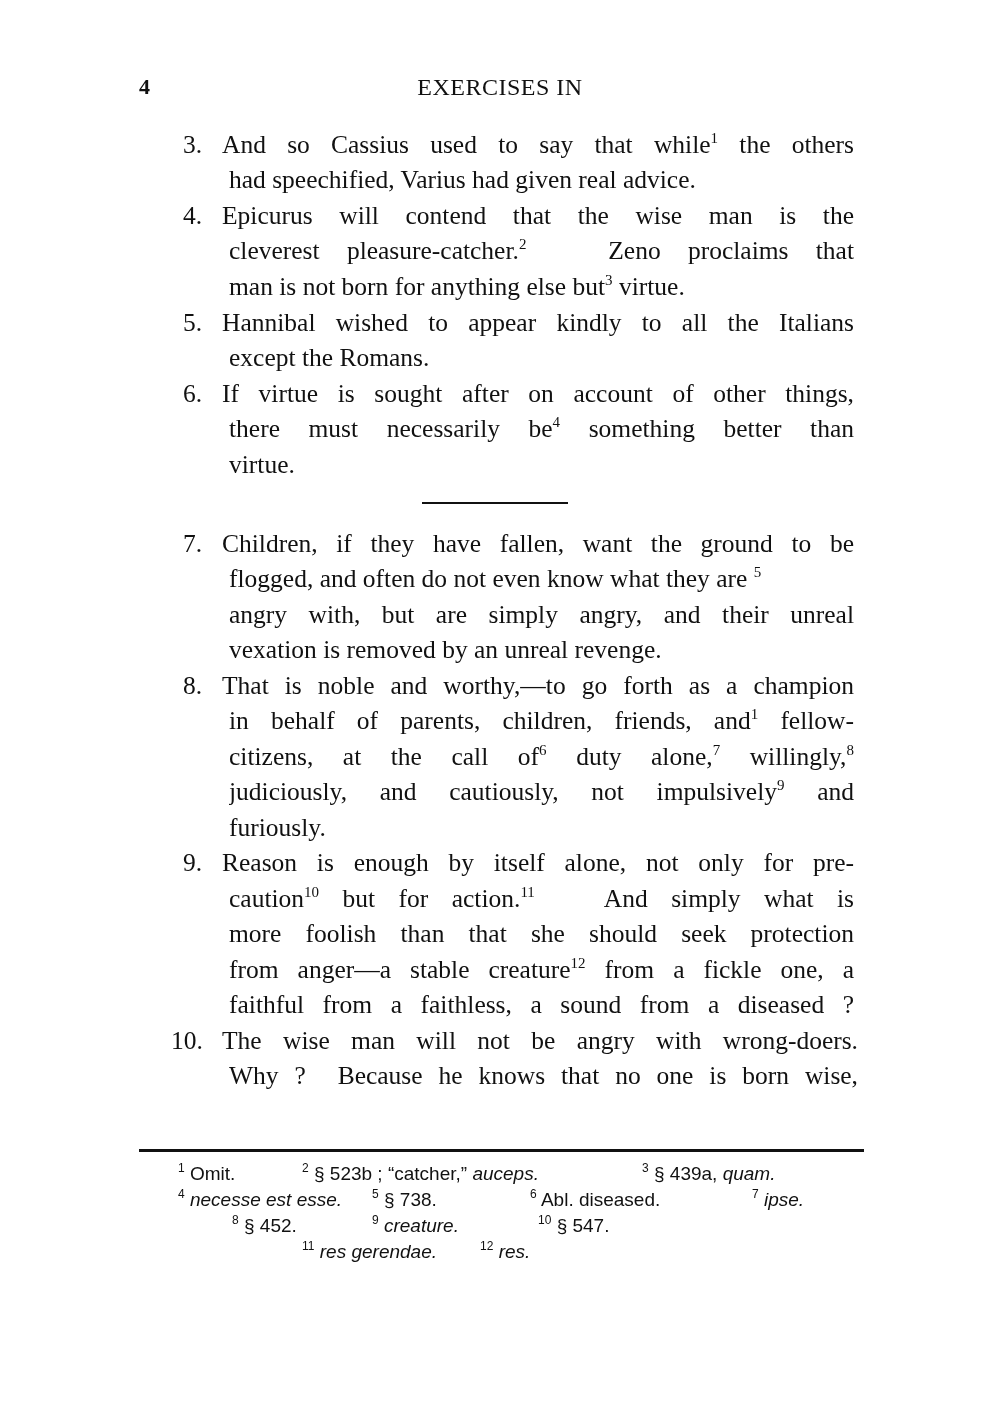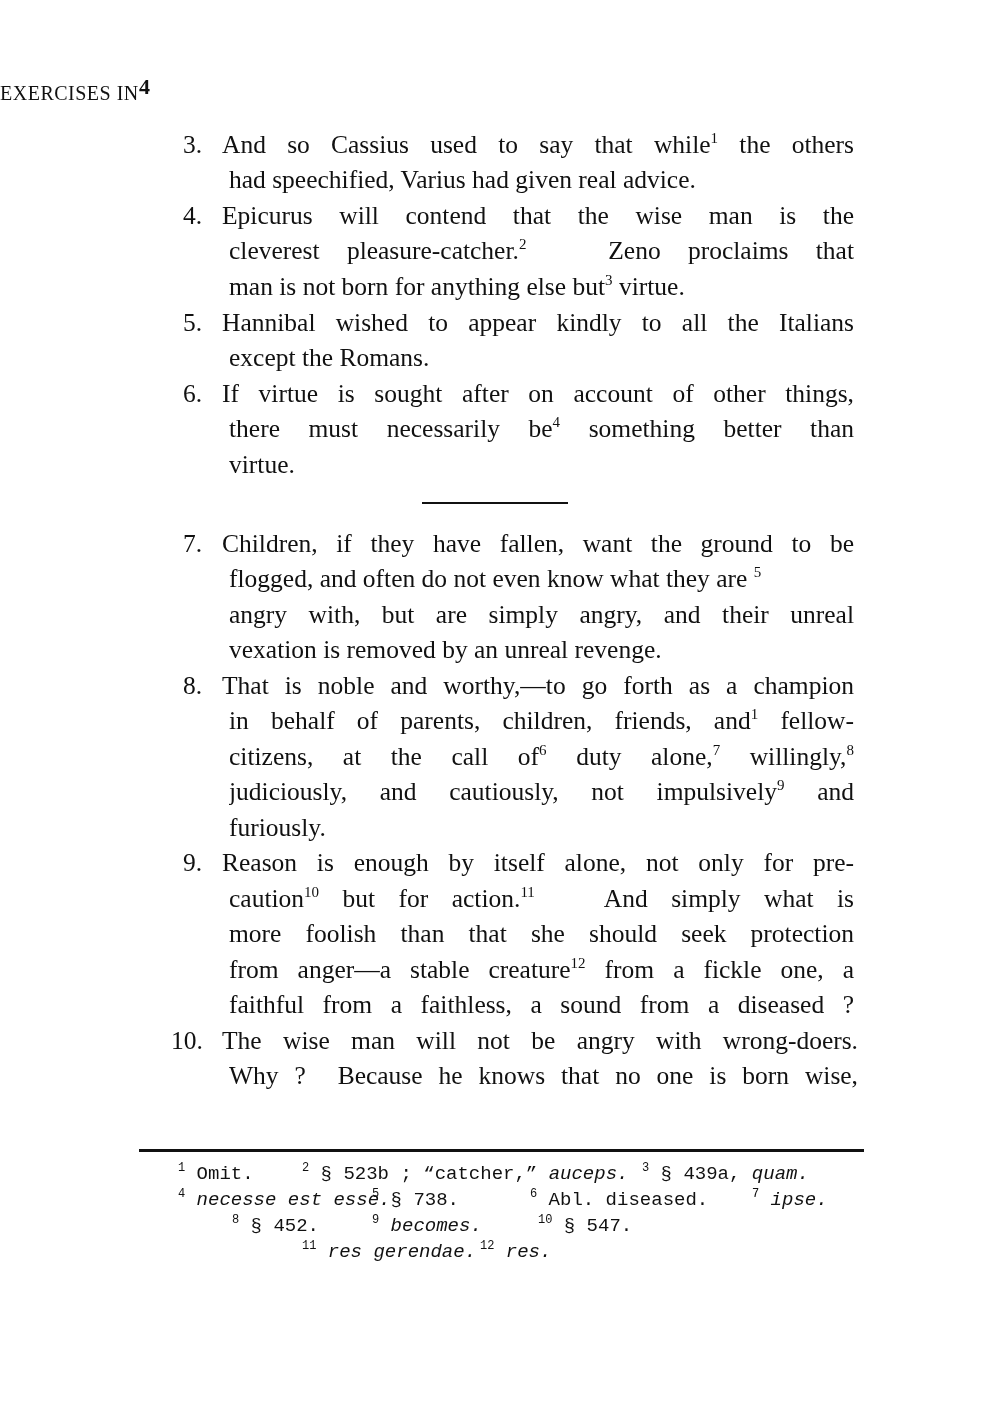--- a/index.html
+++ b/index.html
@@ -3,33 +3,33 @@
 <meta charset="utf-8">
 <style>
   html, body { margin: 0; padding: 0; background: #ffffff; }
   body { width: 1000px; height: 1424px; position: relative; overflow: hidden;
          font-family: "DejaVu Serif", "Liberation Serif", serif; color: #111; }
   .page { position: absolute; left: 0; top: 0; width: 1000px; height: 1424px; }
 
   .running-head { position: absolute; top: 74px; left: 0; width: 1000px; height: 28px; }
   .page-number { position: absolute; left: 139px; top: 0; font-size: 22px; font-weight: bold;
                  font-family: "Liberation Serif", serif; }
-  .head-title { position: absolute; left: 0; width: 1000px; top: 8px; 
-                font-size: 20px; letter-spacing: 0.5px; font-family: "Liberation Serif", serif; }
+  .head-title { position: absolute; left: 0; width: 1000px; top: 0; text-align: center;
+                font-size: 24px; letter-spacing: 0.5px; font-family: "Liberation Serif", serif; }
 
   .line { position: absolute; height: 34px; font-size: 25.5px; line-height: 34px;
           font-family: "Liberation Serif", serif; white-space: nowrap; }
   .line.just { text-align: justify; text-align-last: justify; white-space: normal; overflow: hidden; }
   .num { position: absolute; font-size: 25.5px; line-height: 34px; font-family: "Liberation Serif", serif; }
   sup { font-size: 15px; line-height: 0; vertical-align: 10px; }
 
   .sep-short { position: absolute; left: 422px; top: 502px; width: 146px; height: 2px; background: #111; }
   .sep-foot { position: absolute; left: 139px; top: 1149px; width: 725px; height: 3px; background: #111; }
 
-  .fn { position: absolute; font-size: 19px; line-height: 26px; font-family: Liberation Mono, monospace;
+  .fn { position: absolute; font-size: 19px; line-height: 26px; font-family: Liberation Sans, sans-serif;
         white-space: nowrap; }
   .fn sup { font-size: 12px; vertical-align: 8px; }
   .fn i { font-style: italic; }
 </style>
 </head>
 <body>
 
 <div class="page">
 
   <div class="running-head">
@@ -86,18 +86,18 @@
   <div class="fn" style="left:178px;top:1161px"><sup>1</sup> <span>Omit.</span></div>
   <div class="fn" style="left:302px;top:1161px"><sup>2</sup> <span>§ 523b ; “catcher,”</span> <i>auceps.</i></div>
   <div class="fn" style="left:642px;top:1161px"><sup>3</sup> <span>§ 439a,</span> <i>quam.</i></div>
 
   <div class="fn" style="left:178px;top:1187px"><sup>4</sup> <i>necesse est esse.</i></div>
   <div class="fn" style="left:372px;top:1187px"><sup>5</sup> <span>§ 738.</span></div>
   <div class="fn" style="left:530px;top:1187px"><sup>6</sup> <span>Abl. diseased.</span></div>
   <div class="fn" style="left:752px;top:1187px"><sup>7</sup> <i>ipse.</i></div>
 
   <div class="fn" style="left:232px;top:1213px"><sup>8</sup> <span>§ 452.</span></div>
-  <div class="fn" style="left:372px;top:1213px"><sup>9</sup> <i>becomes.</i></div>
+  <div class="fn" style="left:372px;top:1213px"><sup>9</sup> <i>creature.</i></div>
   <div class="fn" style="left:538px;top:1213px"><sup>10</sup> <span>§ 547.</span></div>
 
   <div class="fn" style="left:302px;top:1239px"><sup>11</sup> <i>res gerendae.</i></div>
   <div class="fn" style="left:480px;top:1239px"><sup>12</sup> <i>res.</i></div>
 </div>
 
 </body></html>

